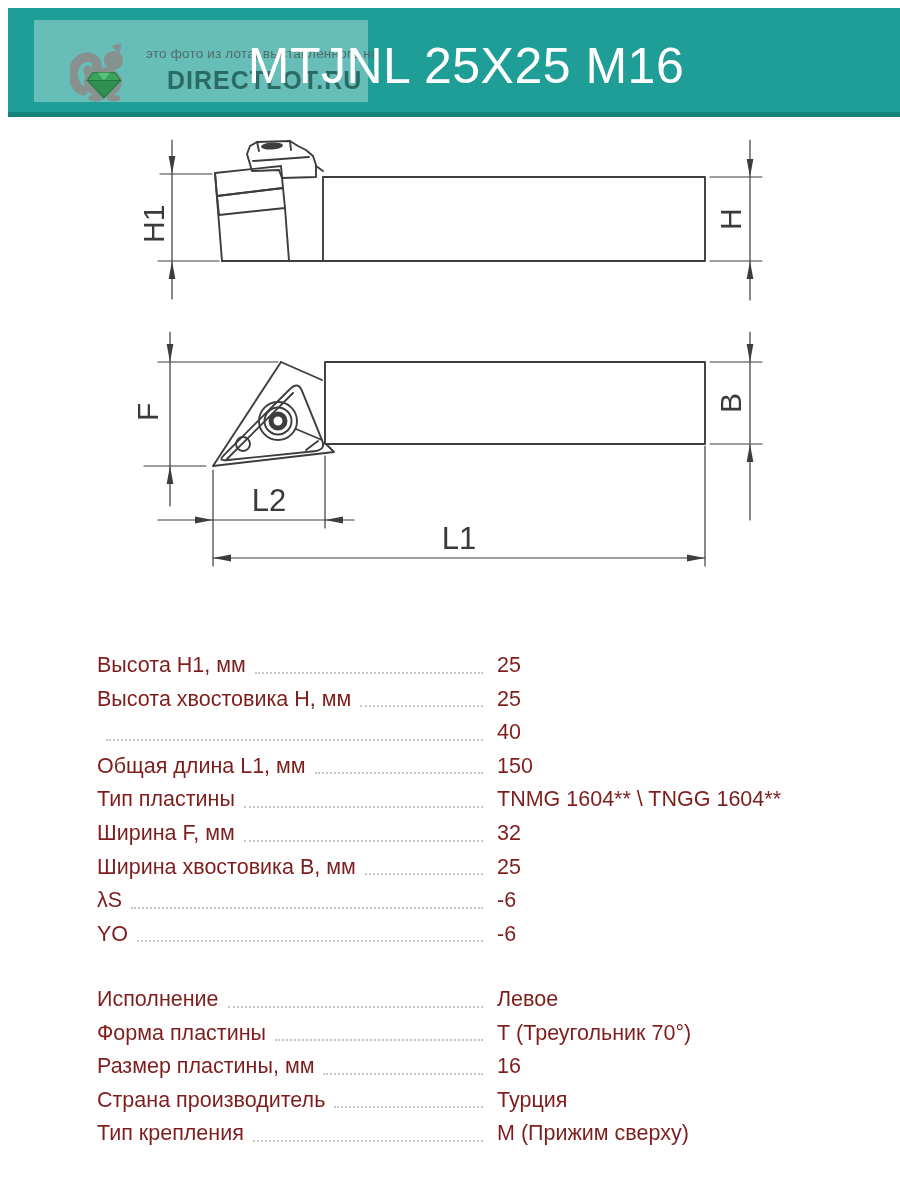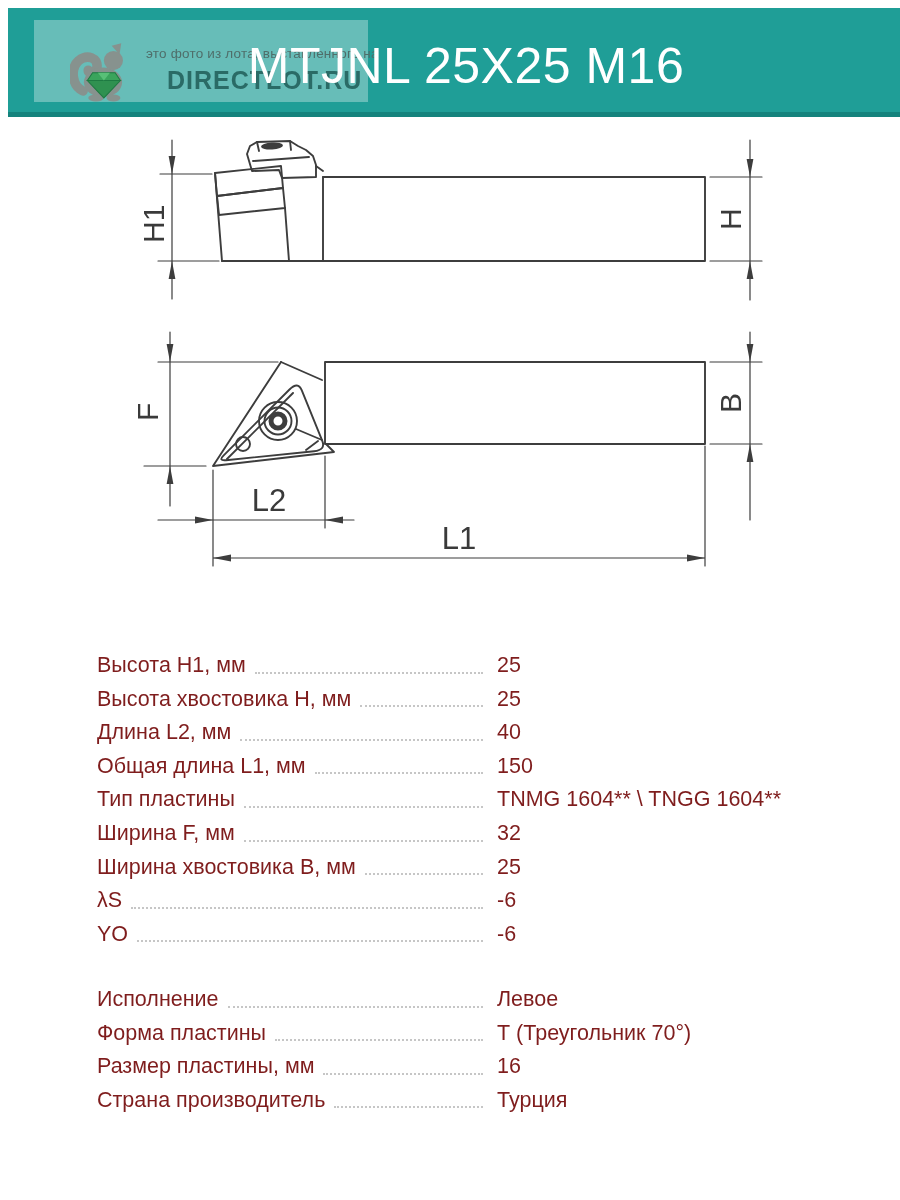--- a/index.html
+++ b/index.html
@@ -141,21 +141,20 @@
       <span class="spec-label">Высота H1, мм</span>
       <span class="leader"></span>
       <span class="spec-value">25</span>
     </div>
     <div class="spec-row">
       <span class="spec-label">Высота хвостовика H, мм</span>
       <span class="leader"></span>
       <span class="spec-value">25</span>
     </div>
     <div class="spec-row">
-      <span class="spec-label">Длина L2, мм</span>
       <span class="leader"></span>
       <span class="spec-value">40</span>
     </div>
     <div class="spec-row">
       <span class="spec-label">Общая длина L1, мм</span>
       <span class="leader"></span>
       <span class="spec-value">150</span>
     </div>
     <div class="spec-row">
       <span class="spec-label">Тип пластины</span>
@@ -198,15 +197,20 @@
     <div class="spec-row">
       <span class="spec-label">Размер пластины, мм</span>
       <span class="leader"></span>
       <span class="spec-value">16</span>
     </div>
     <div class="spec-row">
       <span class="spec-label">Страна производитель</span>
       <span class="leader"></span>
       <span class="spec-value">Турция</span>
     </div>
+    <div class="spec-row">
+      <span class="spec-label">Тип крепления</span>
+      <span class="leader"></span>
+      <span class="spec-value">M (Прижим сверху)</span>
+    </div>
   </section>
 
 </div>
 
 </body></html>

